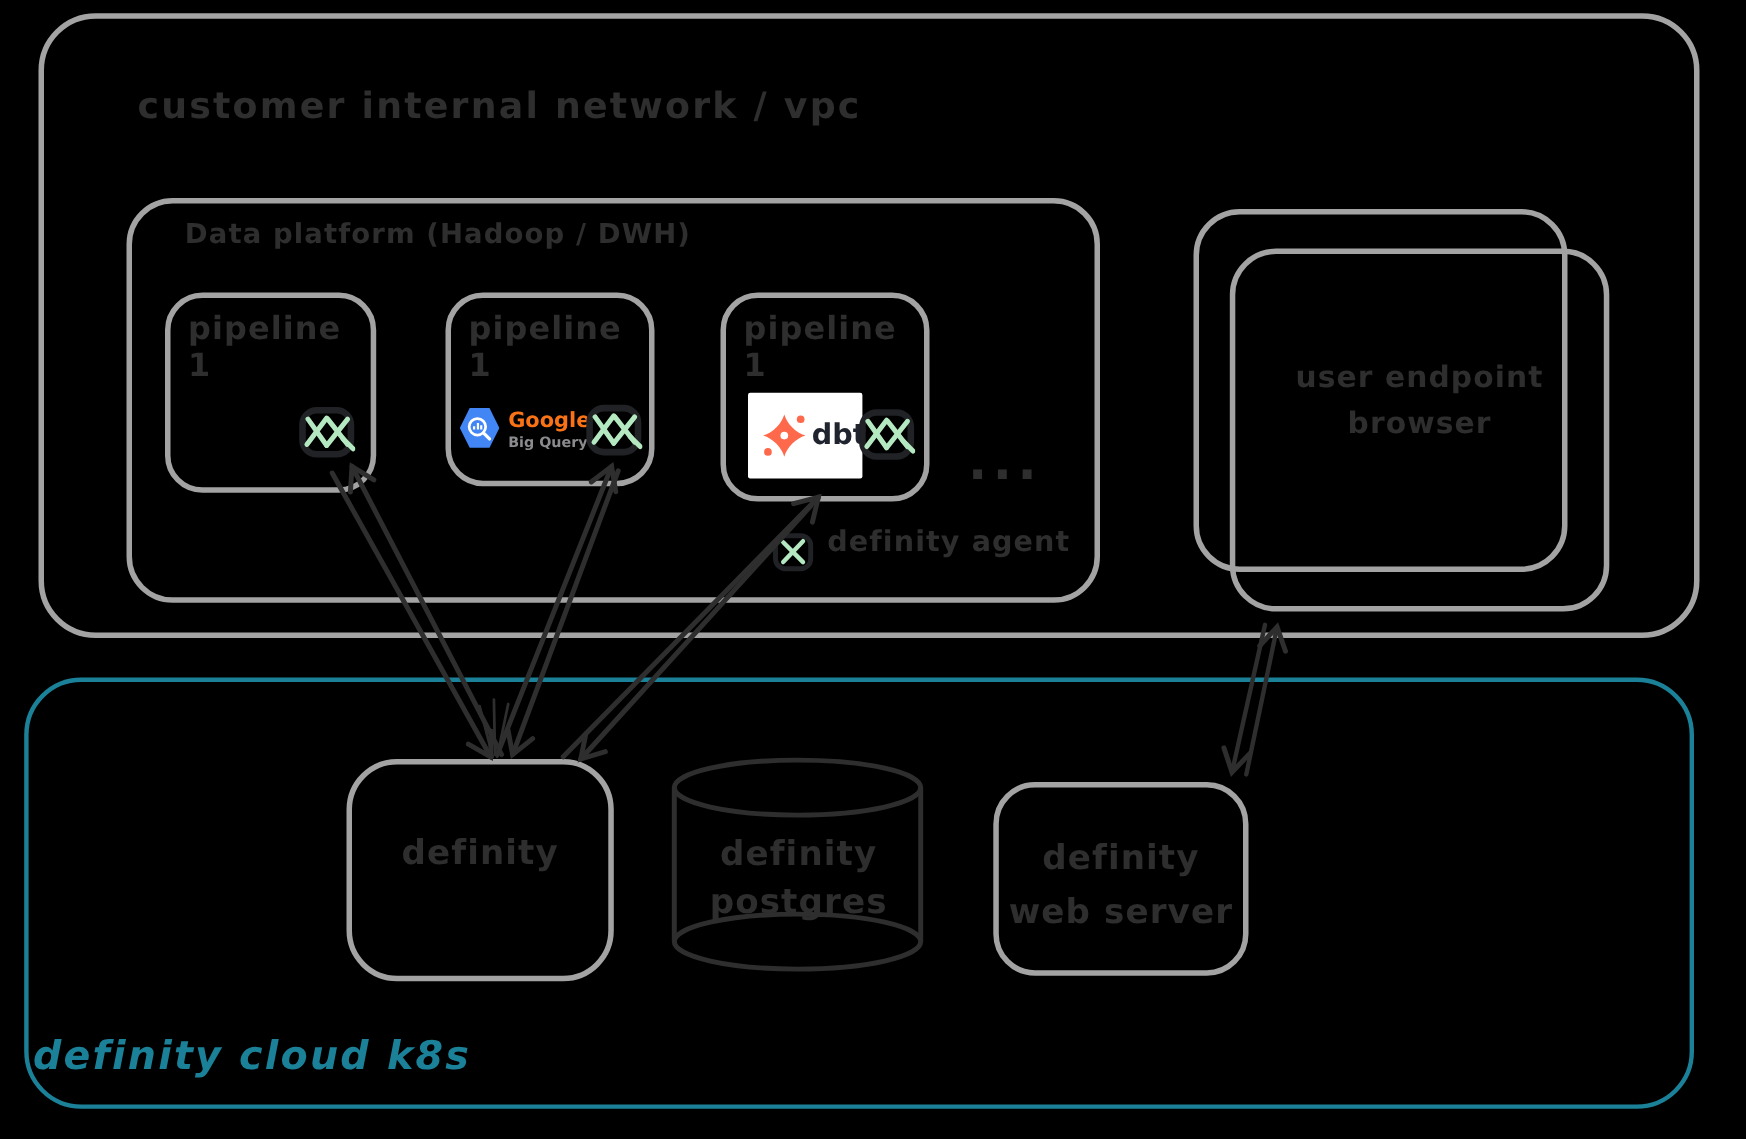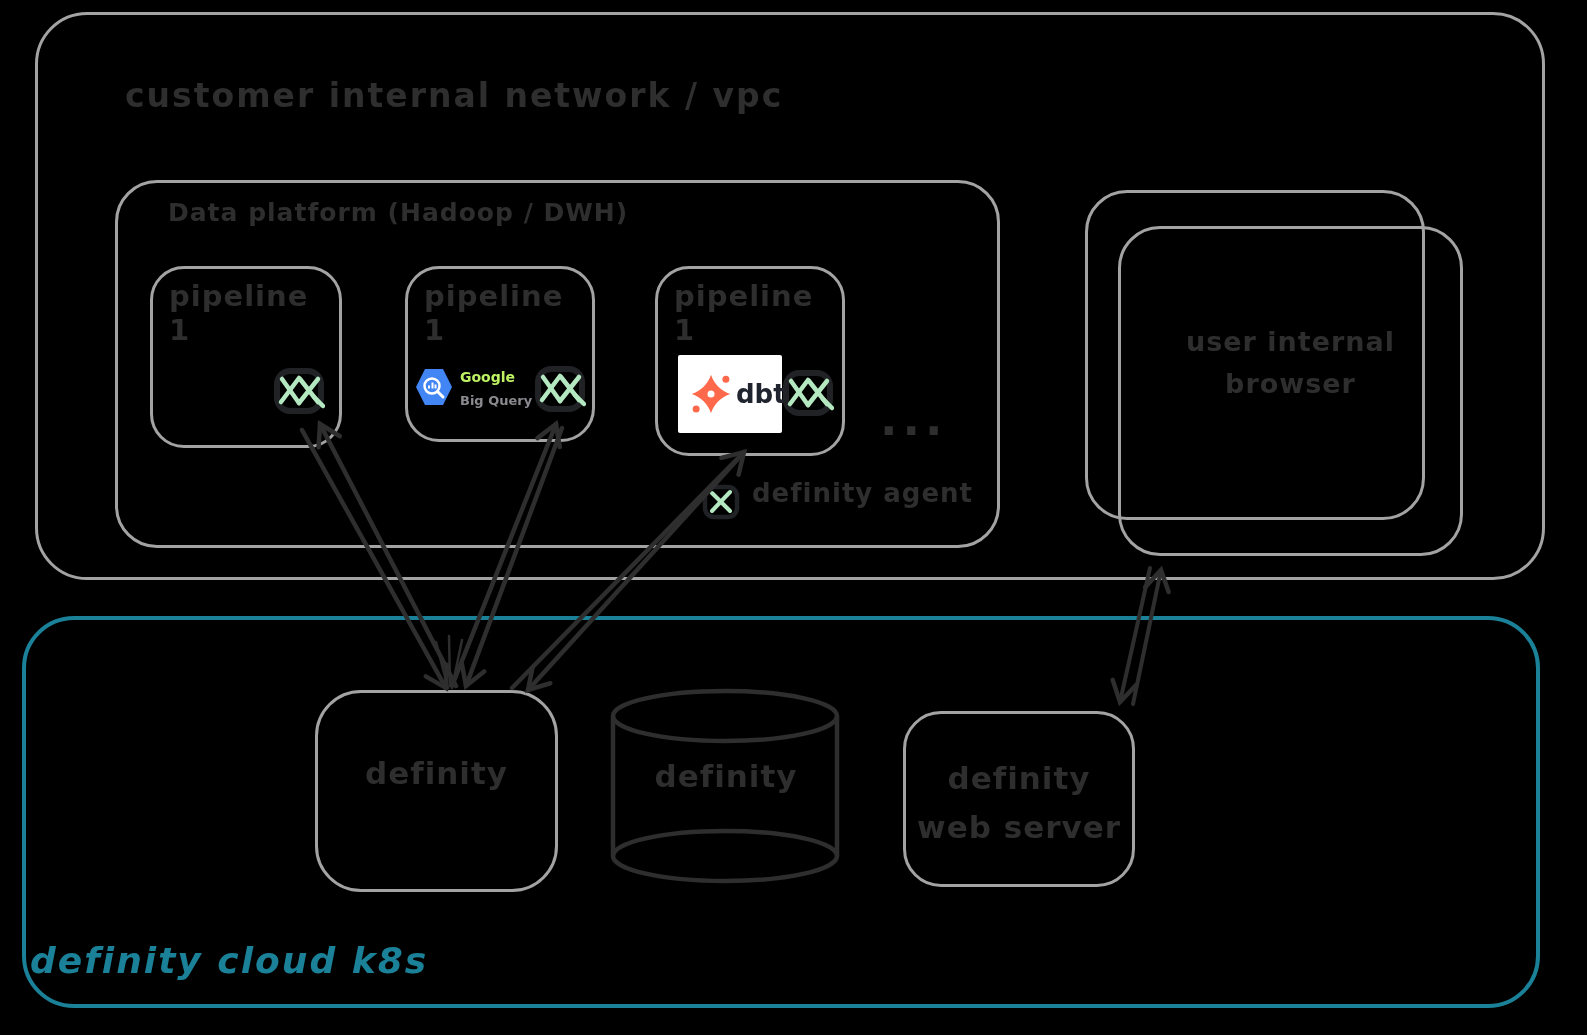--- a/index.html
+++ b/index.html
@@ -1,20 +1,20 @@
 <!DOCTYPE html>
 <html><head>
 <meta charset="utf-8">
 <style>
   html,body{margin:0;padding:0;background:#000;}
   #canvas{
     position:relative;width:1587px;height:1035px;background:#000;overflow:hidden;
     font-family:"DejaVu Sans",sans-serif;color:#2e2e2e;
   }
-  .box{position:absolute;border:3px solid #a3a3a3;background:transparent;box-sizing:border-box;}
+  .box{position:absolute;border:5px solid #a3a3a3;background:transparent;box-sizing:border-box;}
   .label{position:absolute;color:#2e2e2e;white-space:nowrap;}
 
   
   .outer{left:35px;top:12px;width:1510px;height:568px;border-radius:52px;}
   .title-outer{left:125px;top:76px;font-size:33px;letter-spacing:2px;font-weight:600;}
 
   
   .platform{left:115px;top:180px;width:885px;height:368px;border-radius:42px;}
   .title-platform{left:168px;top:198px;font-size:25px;letter-spacing:1px;font-weight:600;}
 
@@ -32,21 +32,21 @@
   .ai-3{right:8px;top:100px;}
 
   
   .spark{position:absolute;left:26px;top:86px;width:120px;height:70px;}
   .spark-star{position:absolute;left:50px;top:0px;width:36px;height:36px;}
   .spark-text{position:absolute;left:4px;top:28px;font-size:25px;font-weight:700;color:#55555a;letter-spacing:0px;}
 
   
   .gbq{position:absolute;left:8px;top:98px;width:130px;height:52px;}
   .gbq-hex{position:absolute;left:0;top:0;width:36px;height:40px;}
-  .gbq-t1{position:absolute;left:44px;top:2px;font-size:14px;font-weight:600;color:#bef264;}
+  .gbq-t1{position:absolute;left:44px;top:2px;font-size:19px;font-weight:600;color:#f97316;}
   .gbq-t2{position:absolute;left:44px;top:26px;font-size:13px;font-weight:600;color:#8b8b8f;}
 
   
   .dbt-card{position:absolute;left:20px;top:86px;width:104px;height:78px;background:#ffffff;border-radius:2px;}
   .dbt-mark{position:absolute;left:12px;top:18px;width:42px;height:42px;}
   .dbt-text{position:absolute;left:58px;top:24px;font-size:26px;font-weight:700;color:#20242e;}
 
   
   .dots{left:880px;top:392px;font-size:46px;font-weight:700;letter-spacing:5px;}
 
@@ -168,35 +168,36 @@
         <path d="M10 9 L28 27"></path>
           <path d="M28 8 L10 27"></path>
       </g>
     </svg>
   </div>
   <div class="label legend-label">definity agent</div>
 
   <div class="box browser-back"></div>
   <div class="box browser-front">
     <div class="browser-text">
-      <div>user internal</div>
+      <div>user endpoint</div>
       <div>browser</div>
     </div>
   </div>
 
   <div class="box cloud"></div>
   <div class="label title-cloud">definity cloud k8s</div>
 
   <div class="box engine">
     <div class="node-text">
       <div>definity</div>
     </div>
   </div>
 
   <div class="label pg-l1">definity</div>
+  <div class="label pg-l2">postgres</div>
 
   <div class="box webserver">
     <div class="node-text">
       <div>definity</div>
       <div>web server</div>
     </div>
   </div>
 
   <svg id="overlay">
     <defs>

